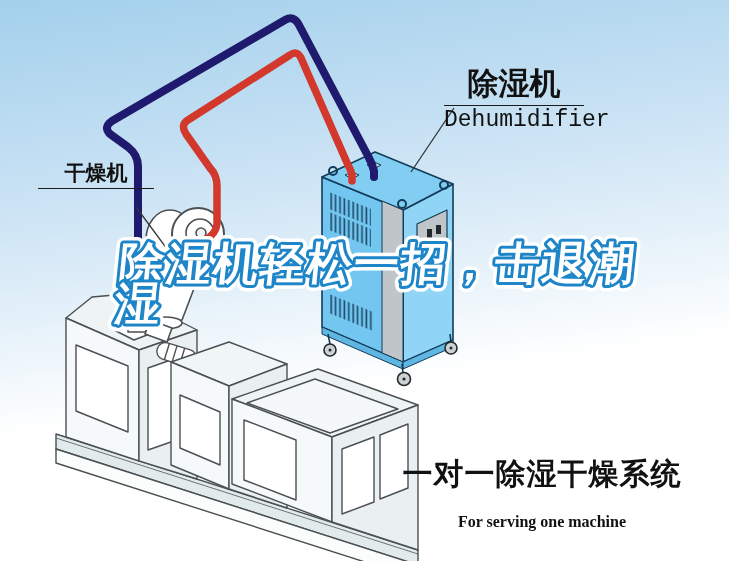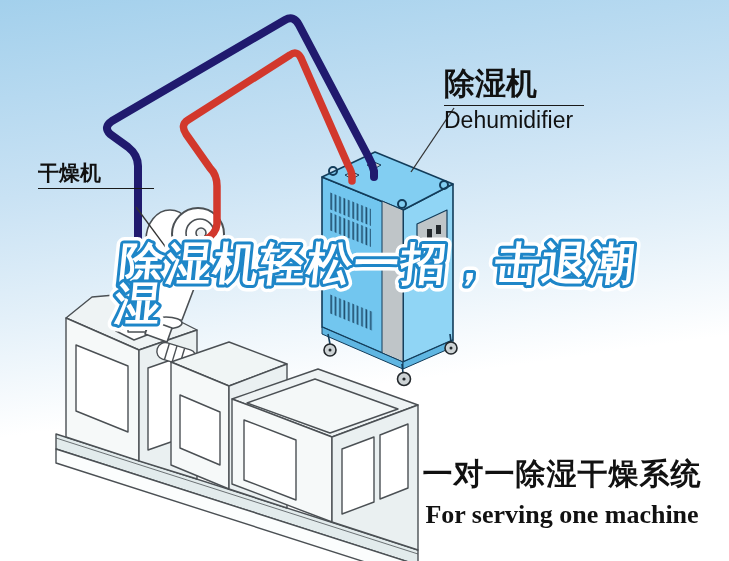--- a/index.html
+++ b/index.html
@@ -2,33 +2,33 @@
 <html style="--sky-top: #a3d0ec; --sky-mid: #c9e2f4; --headline-fill: #ffffff; --headline-outline: #1e86c8; --pipe-supply: #d2382c; --pipe-return: #201a6e; --machine-top: #82cef2; --machine-left: #72c6ef; --machine-right: #90d5f5; --machine-trim: #5fb6e2; --machine-outline: #123c5a; --panel-gray: #bfc5c8; --lineart-stroke: #4b5054; --lineart-fill-light: #f6f9f9; --lineart-fill-mid: #eaf0f1; --base-fill: #e2ebec; --label-text: #111111;"><head>
 <meta charset="utf-8">
 <style>
   html,body{margin:0;padding:0;background:#fff;}
   .stage{
     position:relative;width:729px;height:561px;overflow:hidden;
     font-family:"Liberation Sans",sans-serif;
     background:linear-gradient(172deg,var(--sky-top) 0%,var(--sky-mid) 30%,#e3f0f9 48%,#ffffff 66%);
   }
   svg{position:absolute;left:0;top:0;}
-  .diagram-label{position:absolute;text-align:left;color:var(--label-text);line-height:1.05;}
+  .diagram-label{position:absolute;text-align:center;color:var(--label-text);line-height:1.05;}
   .diagram-label .zh{display:block;font-family:"Liberation Serif","DejaVu Serif",serif;font-weight:600;
     border-bottom:1.6px solid #1a1a1a;padding-bottom:4px;}
-  .diagram-label .en{display:block;font-family:Liberation Sans, sans-serif;font-weight:500;margin-top:2px;}
+  .diagram-label .en{display:block;font-family:Liberation Mono, monospace;font-weight:500;margin-top:2px;}
   .label-dehumidifier{left:444px;top:68px;width:140px;}
   .label-dehumidifier .zh{font-size:31px;}
   .label-dehumidifier .en{font-size:23px;}
   .label-hopper{left:38px;top:162px;width:116px;}
   .label-hopper .zh{font-size:21px;}
   .label-hopper .en{font-size:26px;}
-  .caption{position:absolute;left:408px;top:454px;width:308px;text-align:center;color:var(--label-text);}
+  .caption{position:absolute;left:388px;top:454px;width:308px;text-align:center;color:var(--label-text);}
   .caption .zh{display:block;font-size:30px;font-weight:700;letter-spacing:1px;}
-  .caption .en{display:block;font-family:"Liberation Serif","DejaVu Serif",serif;font-size:26px;font-weight:600;margin-top:5px;}
+  .caption .en{display:block;font-family:"Liberation Serif","DejaVu Serif",serif;font-size:16px;font-weight:600;margin-top:18px;}
   .headline-svg text{
     font-family:"Liberation Sans","DejaVu Sans",sans-serif;
     font-weight:800;font-size:45px;letter-spacing:2px;
   }
   .headline-halo{fill:#ffffff;stroke:#ffffff;stroke-width:13px;stroke-linejoin:round;}
   .headline-main{fill:var(--headline-fill);stroke:var(--headline-outline);stroke-width:6px;
     stroke-linejoin:round;paint-order:stroke fill;}
 </style>
 </head>
 <body>

